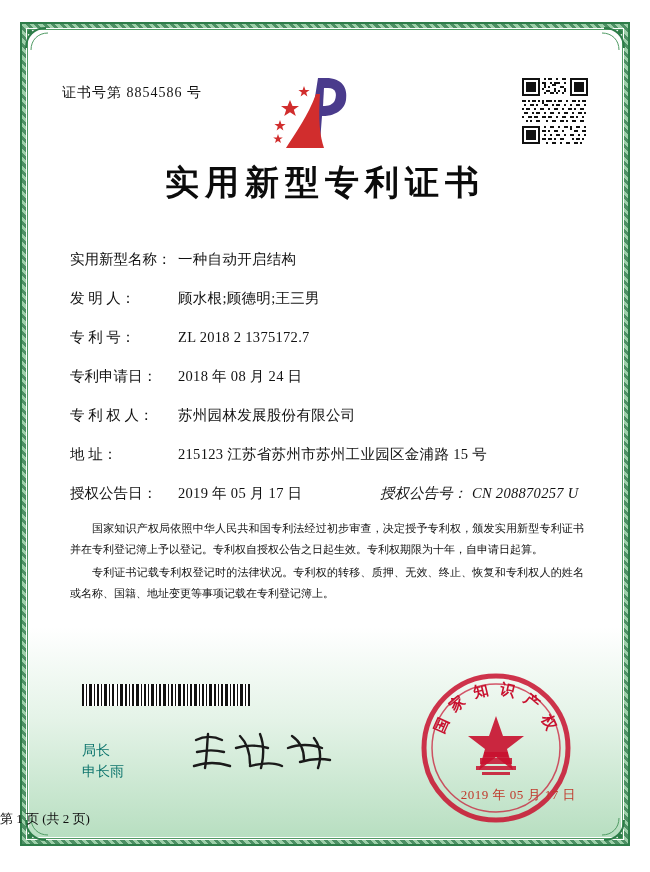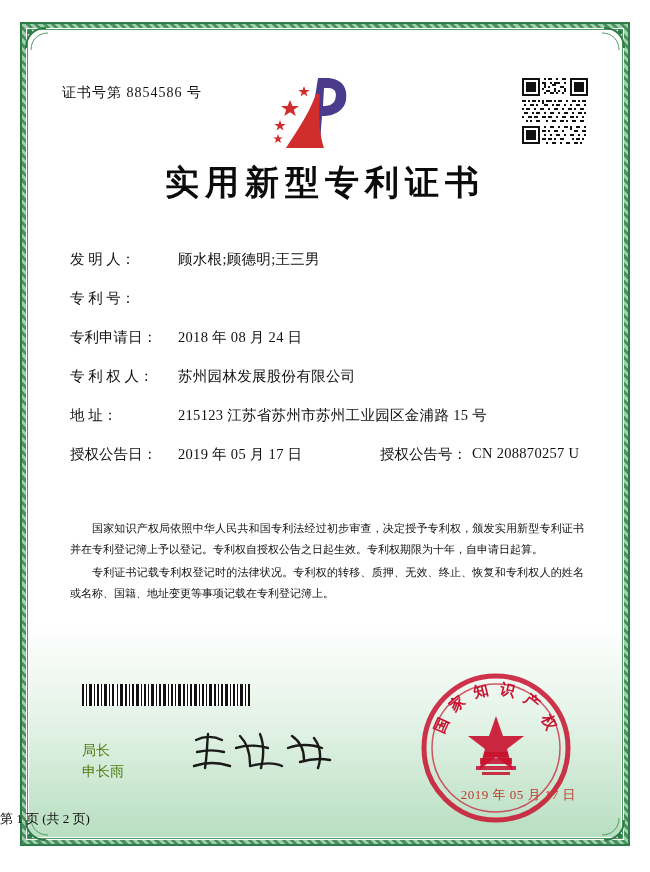--- a/index.html
+++ b/index.html
@@ -146,22 +146,23 @@
     letter-spacing: 0.3px;
   }
   .field-row.split .field-left {
     display: flex;
     align-items: flex-start;
     width: 310px;
     flex: 0 0 310px;
   }
   .field-row.split .field-right {
     display: flex;
-    align-items: flex-start;
+    align-items: center;
     flex: 1 1 auto;
+    font-style: italic;
   }
   .field-row.split .field-right .field-label {
     width: 92px;
     flex: 0 0 92px;
   }
 
   
   .paragraphs {
     position: absolute;
     left: 70px;
@@ -186,21 +187,21 @@
     height: 22px;
   }
 
   
   .sig-label {
     position: absolute;
     left: 82px;
     top: 740px;
     font-size: 14px;
     line-height: 21px;
-    color: #4d7c0f;
+    color: #0f766e;
   }
   .signature {
     position: absolute;
     left: 188px;
     top: 726px;
     width: 150px;
     height: 50px;
   }
 
   
@@ -420,25 +421,30 @@
           <rect x="26" y="32" width="2" height="1"></rect>
             <rect x="29" y="32" width="1" height="1"></rect>
         </g>
       </svg>
     </div>
 
     <div class="doc-title">实用新型专利证书</div>
 
     <div class="fields">
       <div class="field-row">
+        <div class="field-label">实用新型名称：</div>
+        <div class="field-value">一种自动开启结构</div>
+      </div>
+      <div class="field-row">
         <div class="field-label">发 明 人：</div>
         <div class="field-value">顾水根;顾德明;王三男</div>
       </div>
       <div class="field-row">
         <div class="field-label">专 利 号：</div>
+        <div class="field-value">ZL 2018 2 1375172.7</div>
       </div>
       <div class="field-row">
         <div class="field-label">专利申请日：</div>
         <div class="field-value">2018 年 08 月 24 日</div>
       </div>
       <div class="field-row">
         <div class="field-label">专 利 权 人：</div>
         <div class="field-value">苏州园林发展股份有限公司</div>
       </div>
       <div class="field-row">

